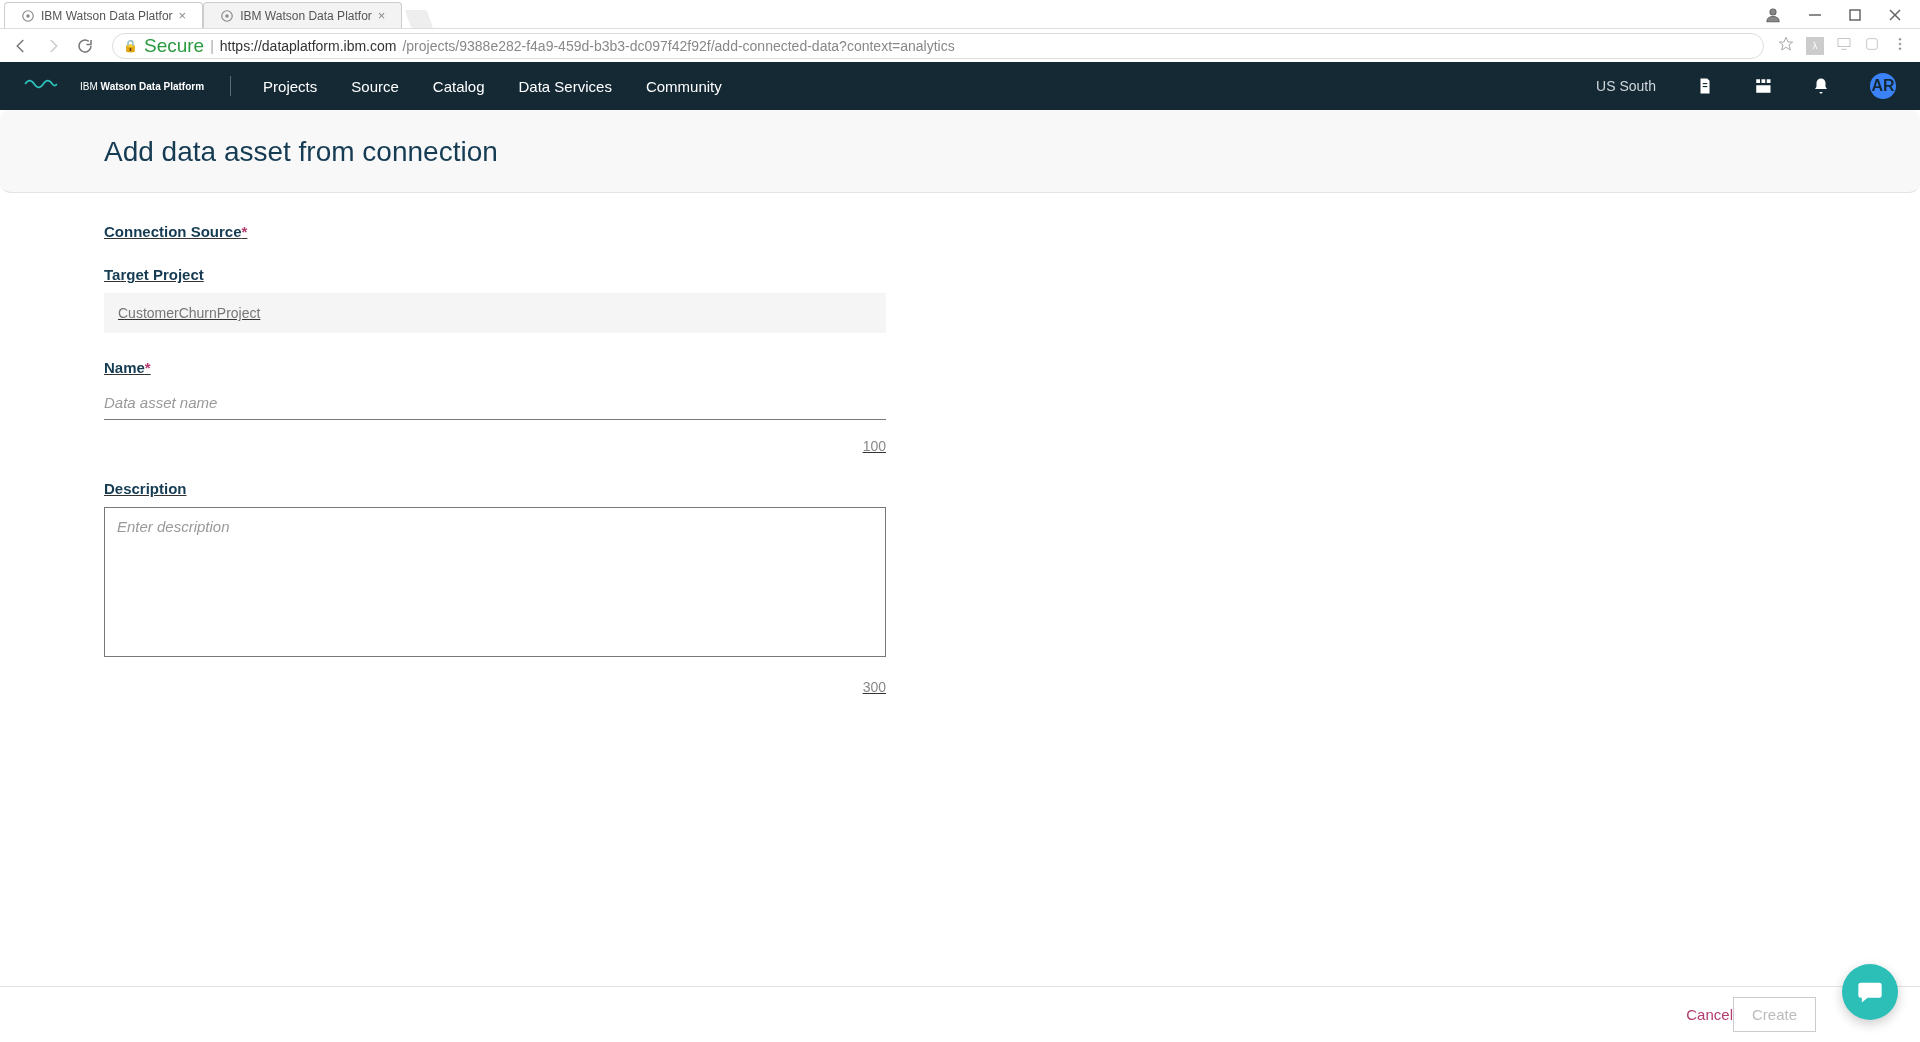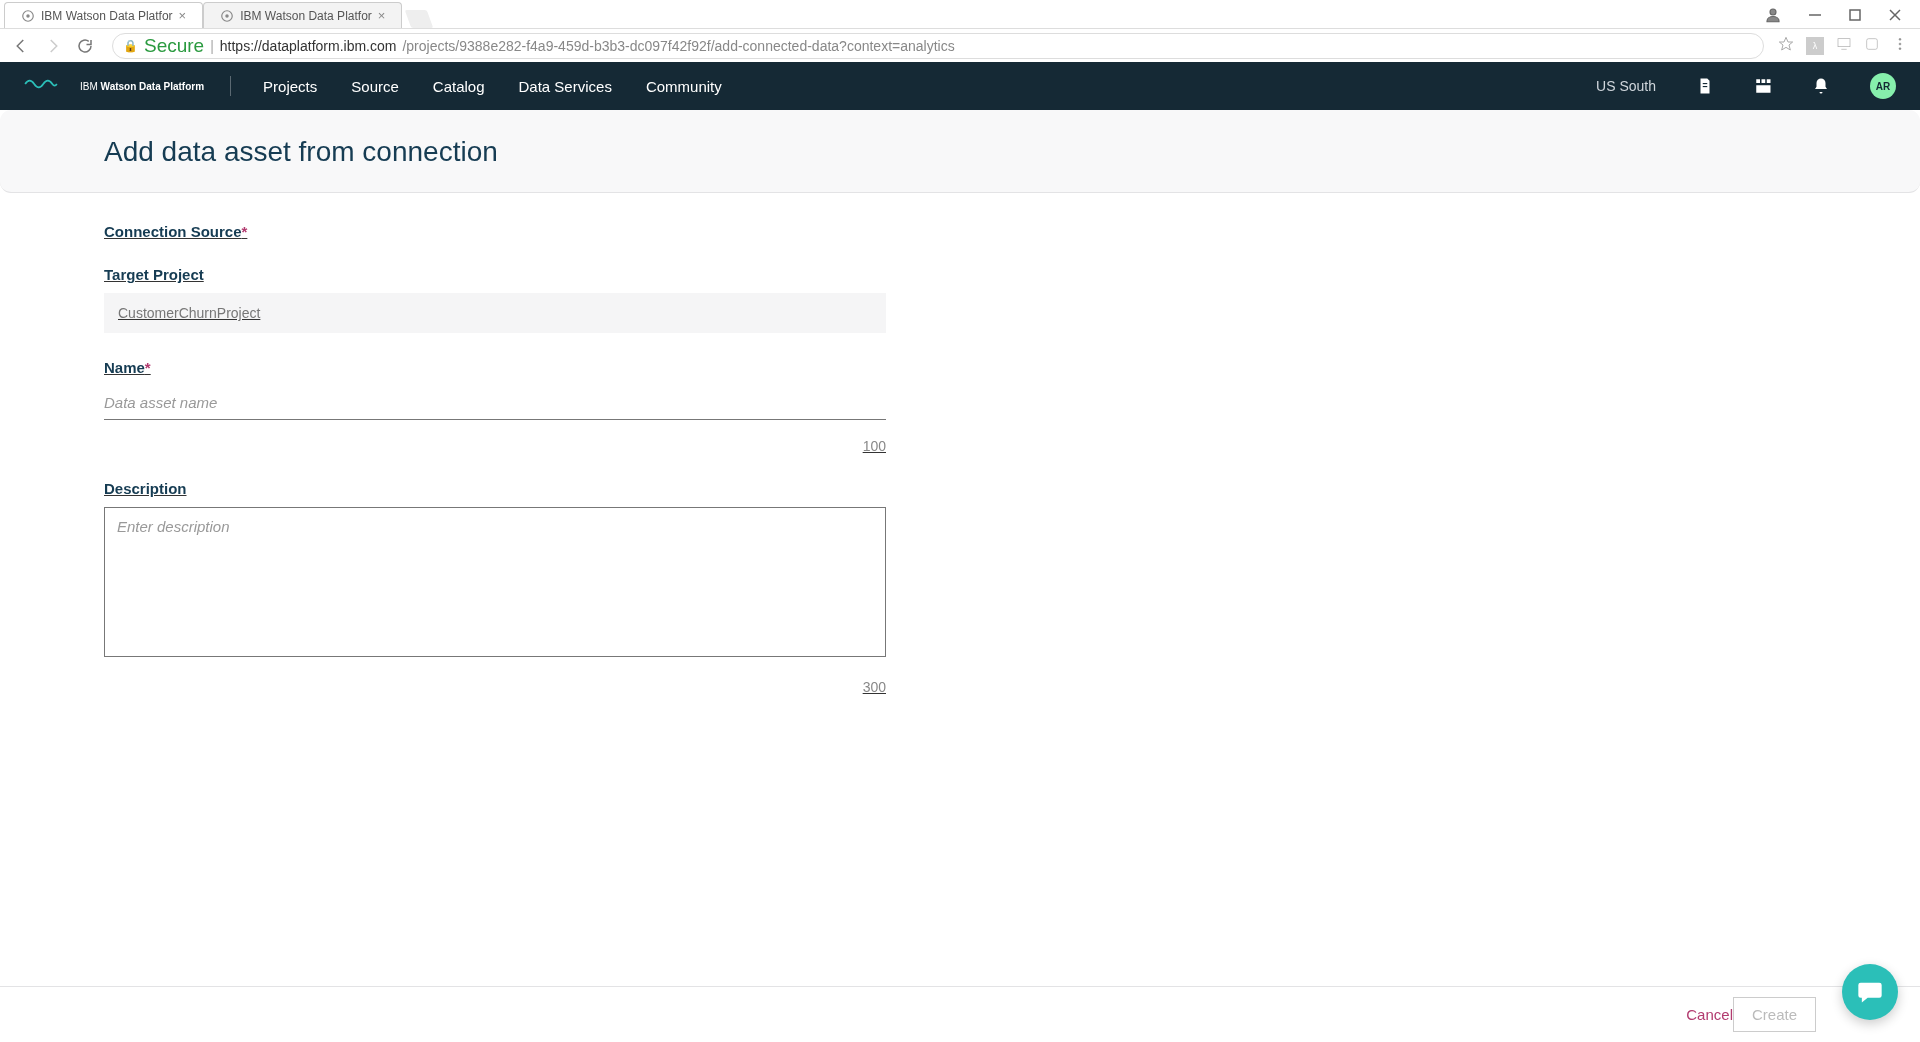--- a/index.html
+++ b/index.html
@@ -35,21 +35,21 @@
 .app-header { background: #152935; color: #fff; height: 48px; display: flex; align-items: center; padding: 0 24px; gap: 22px; }
 .logo svg { width: 34px; height: 20px; }
 .brand { font-size: 10px; font-weight: 300; }
 .brand b { font-weight: 700; }
 .vsep { width: 1px; height: 20px; background: rgba(255,255,255,0.3); margin: 0 4px; }
 .nav-link { color: #fff; font-size: 15px; font-weight: 300; text-decoration: none; padding: 0 6px; }
 .header-spacer { flex: 1; }
 .region { font-size: 14px; color: #d0d6dc; }
 .hicon { display:flex; align-items:center; justify-content:center; margin-left: 18px; }
 .hicon svg { width: 18px; height: 18px; fill: #fff; }
-.avatar { width: 26px; height: 26px; border-radius: 50%; background: #86efac; color: #152935; font-size: 10px; font-weight: 600; display: flex; align-items: center; justify-content: center; margin-left: 18px; }
+.avatar { width: 26px; height: 26px; border-radius: 50%; background: #3b82f6; color: #152935; font-size: 16px; font-weight: 600; display: flex; align-items: center; justify-content: center; margin-left: 18px; }
 
 
 .page-title-wrap { background: #f8f8f9; border-bottom: 1px solid #e3e3e5; padding: 26px 0 24px 0; border-radius: 11px; }
 .page-title { font-size: 28px; font-weight: 300; color: #163c53; padding: 0 104px; }
 
 
 .form-wrap { padding: 30px 104px; max-width: 990px; }
 .field { margin-bottom: 26px; text-decoration: underline; }
 .field-label { font-size: 15px; font-weight: 700; color: #163c53; margin-bottom: 10px; }
 .req { color: #b23b6f; }

